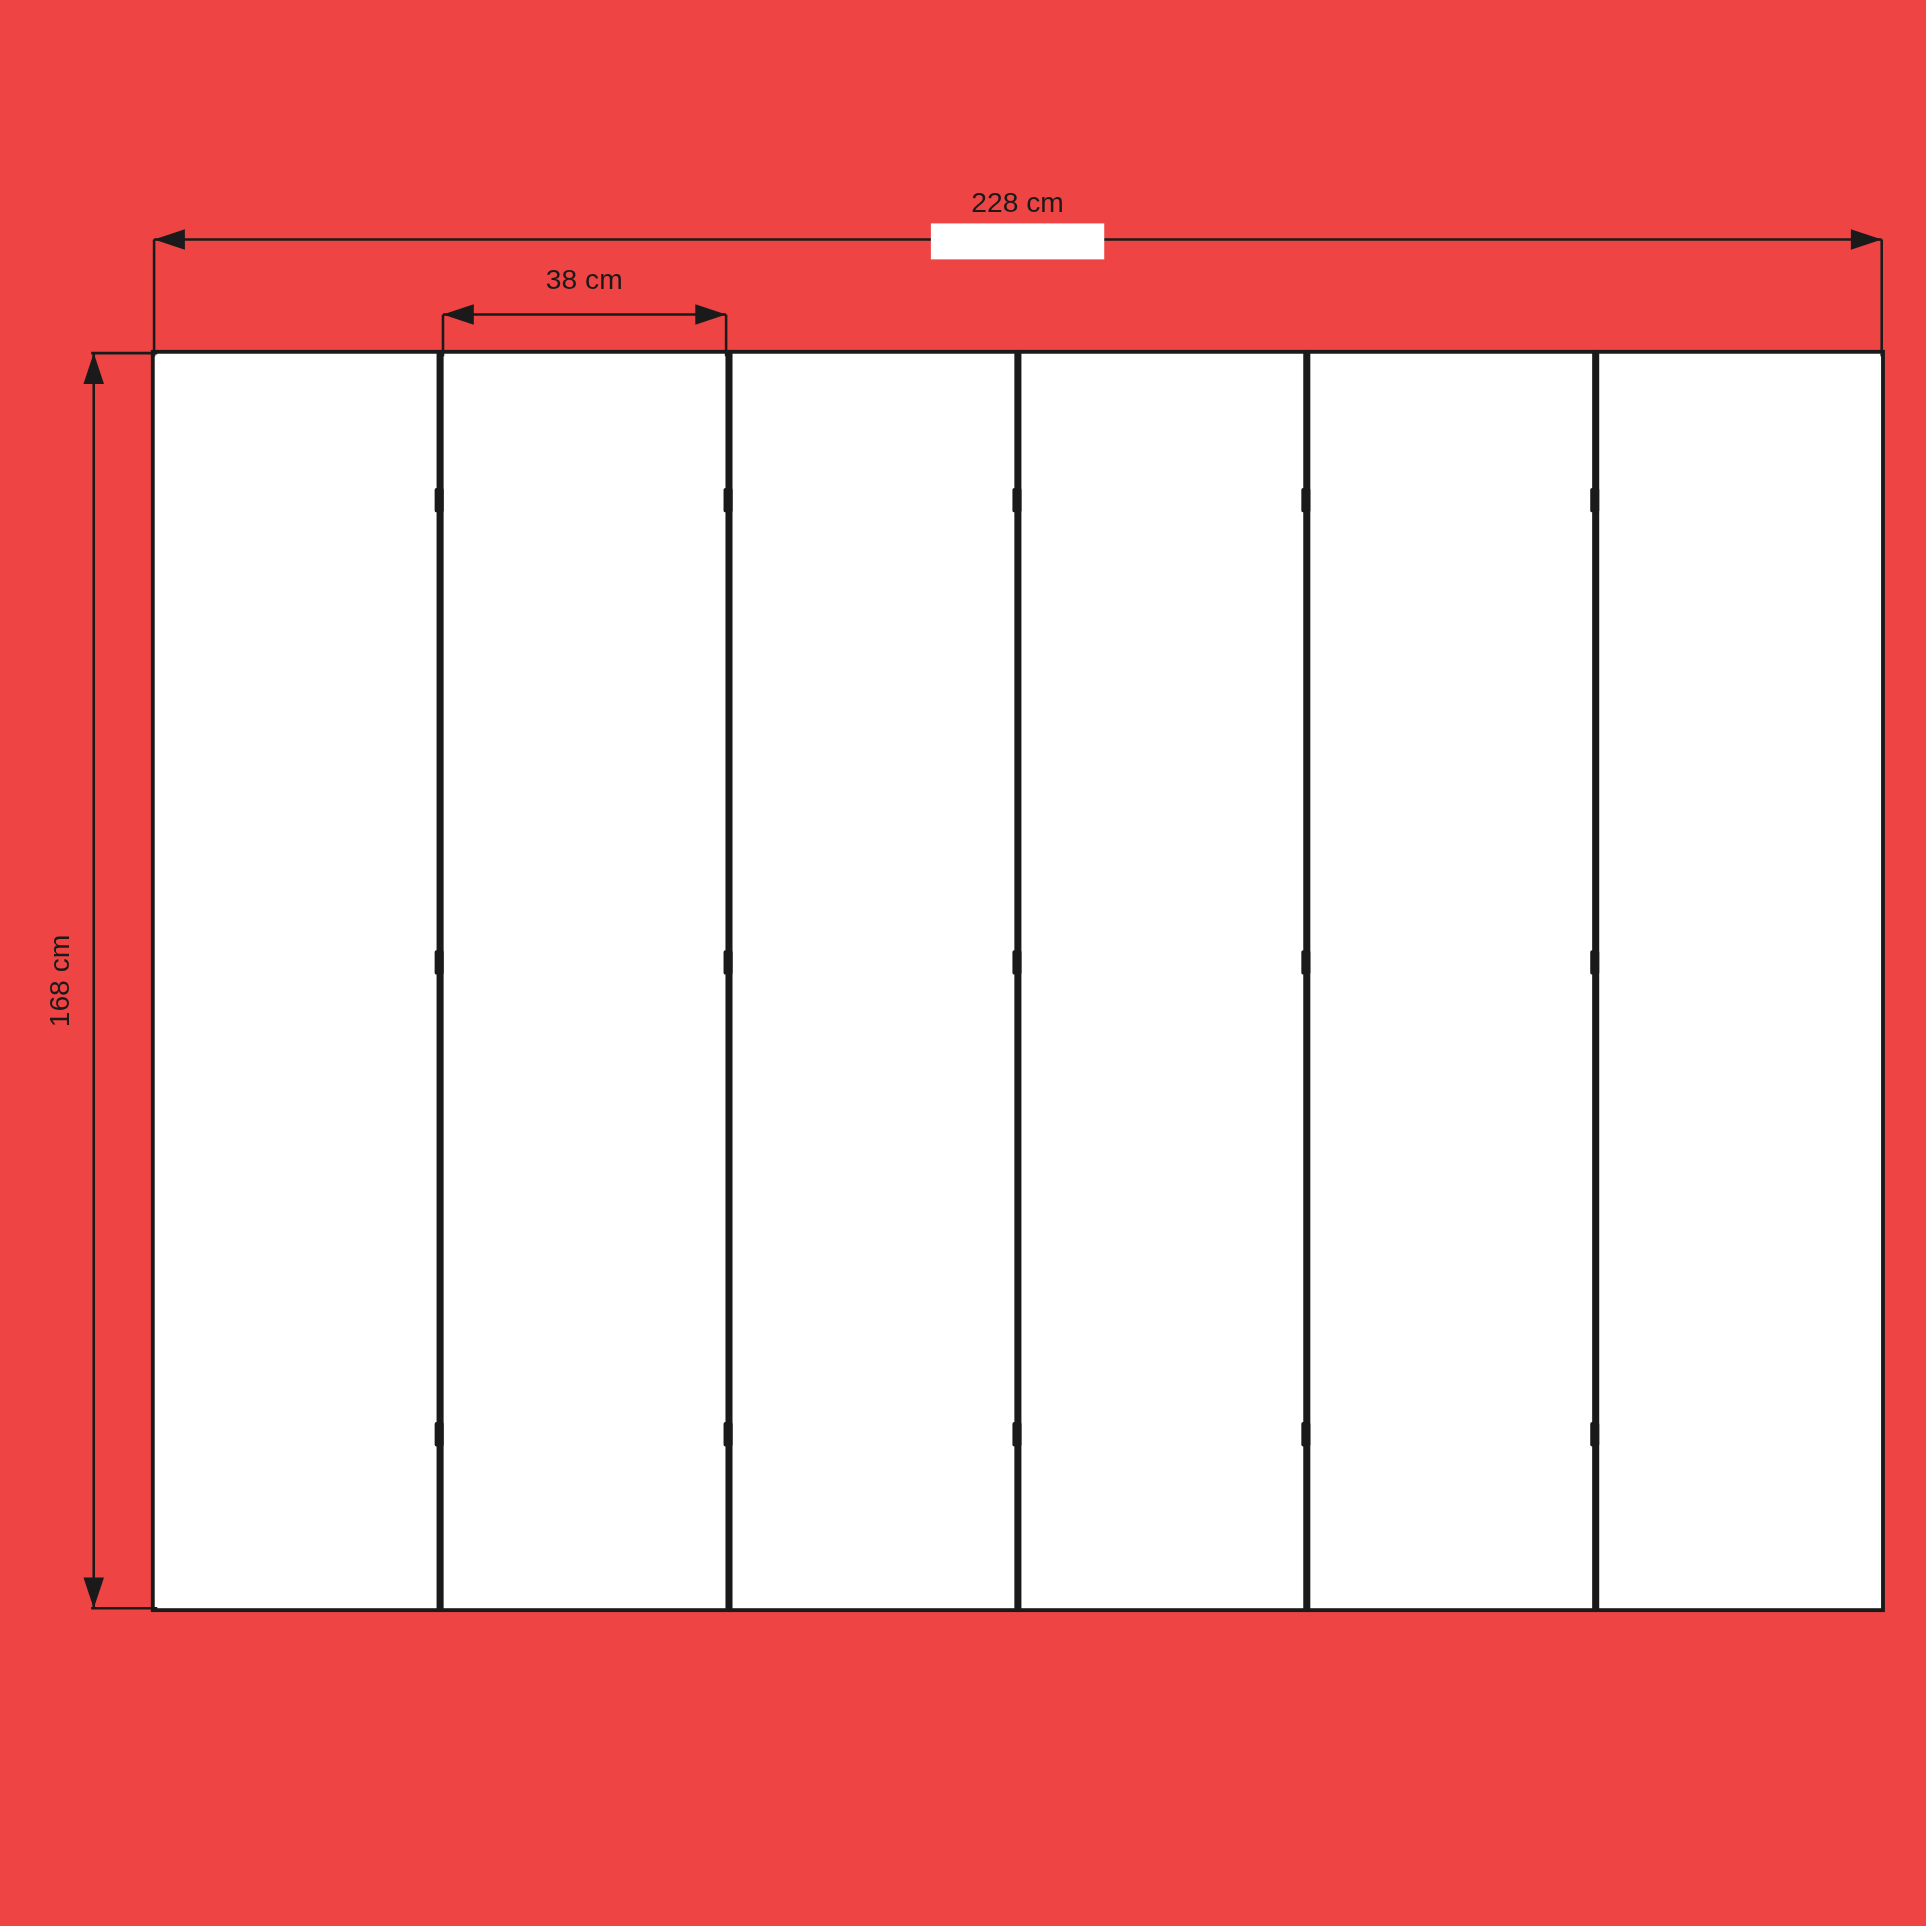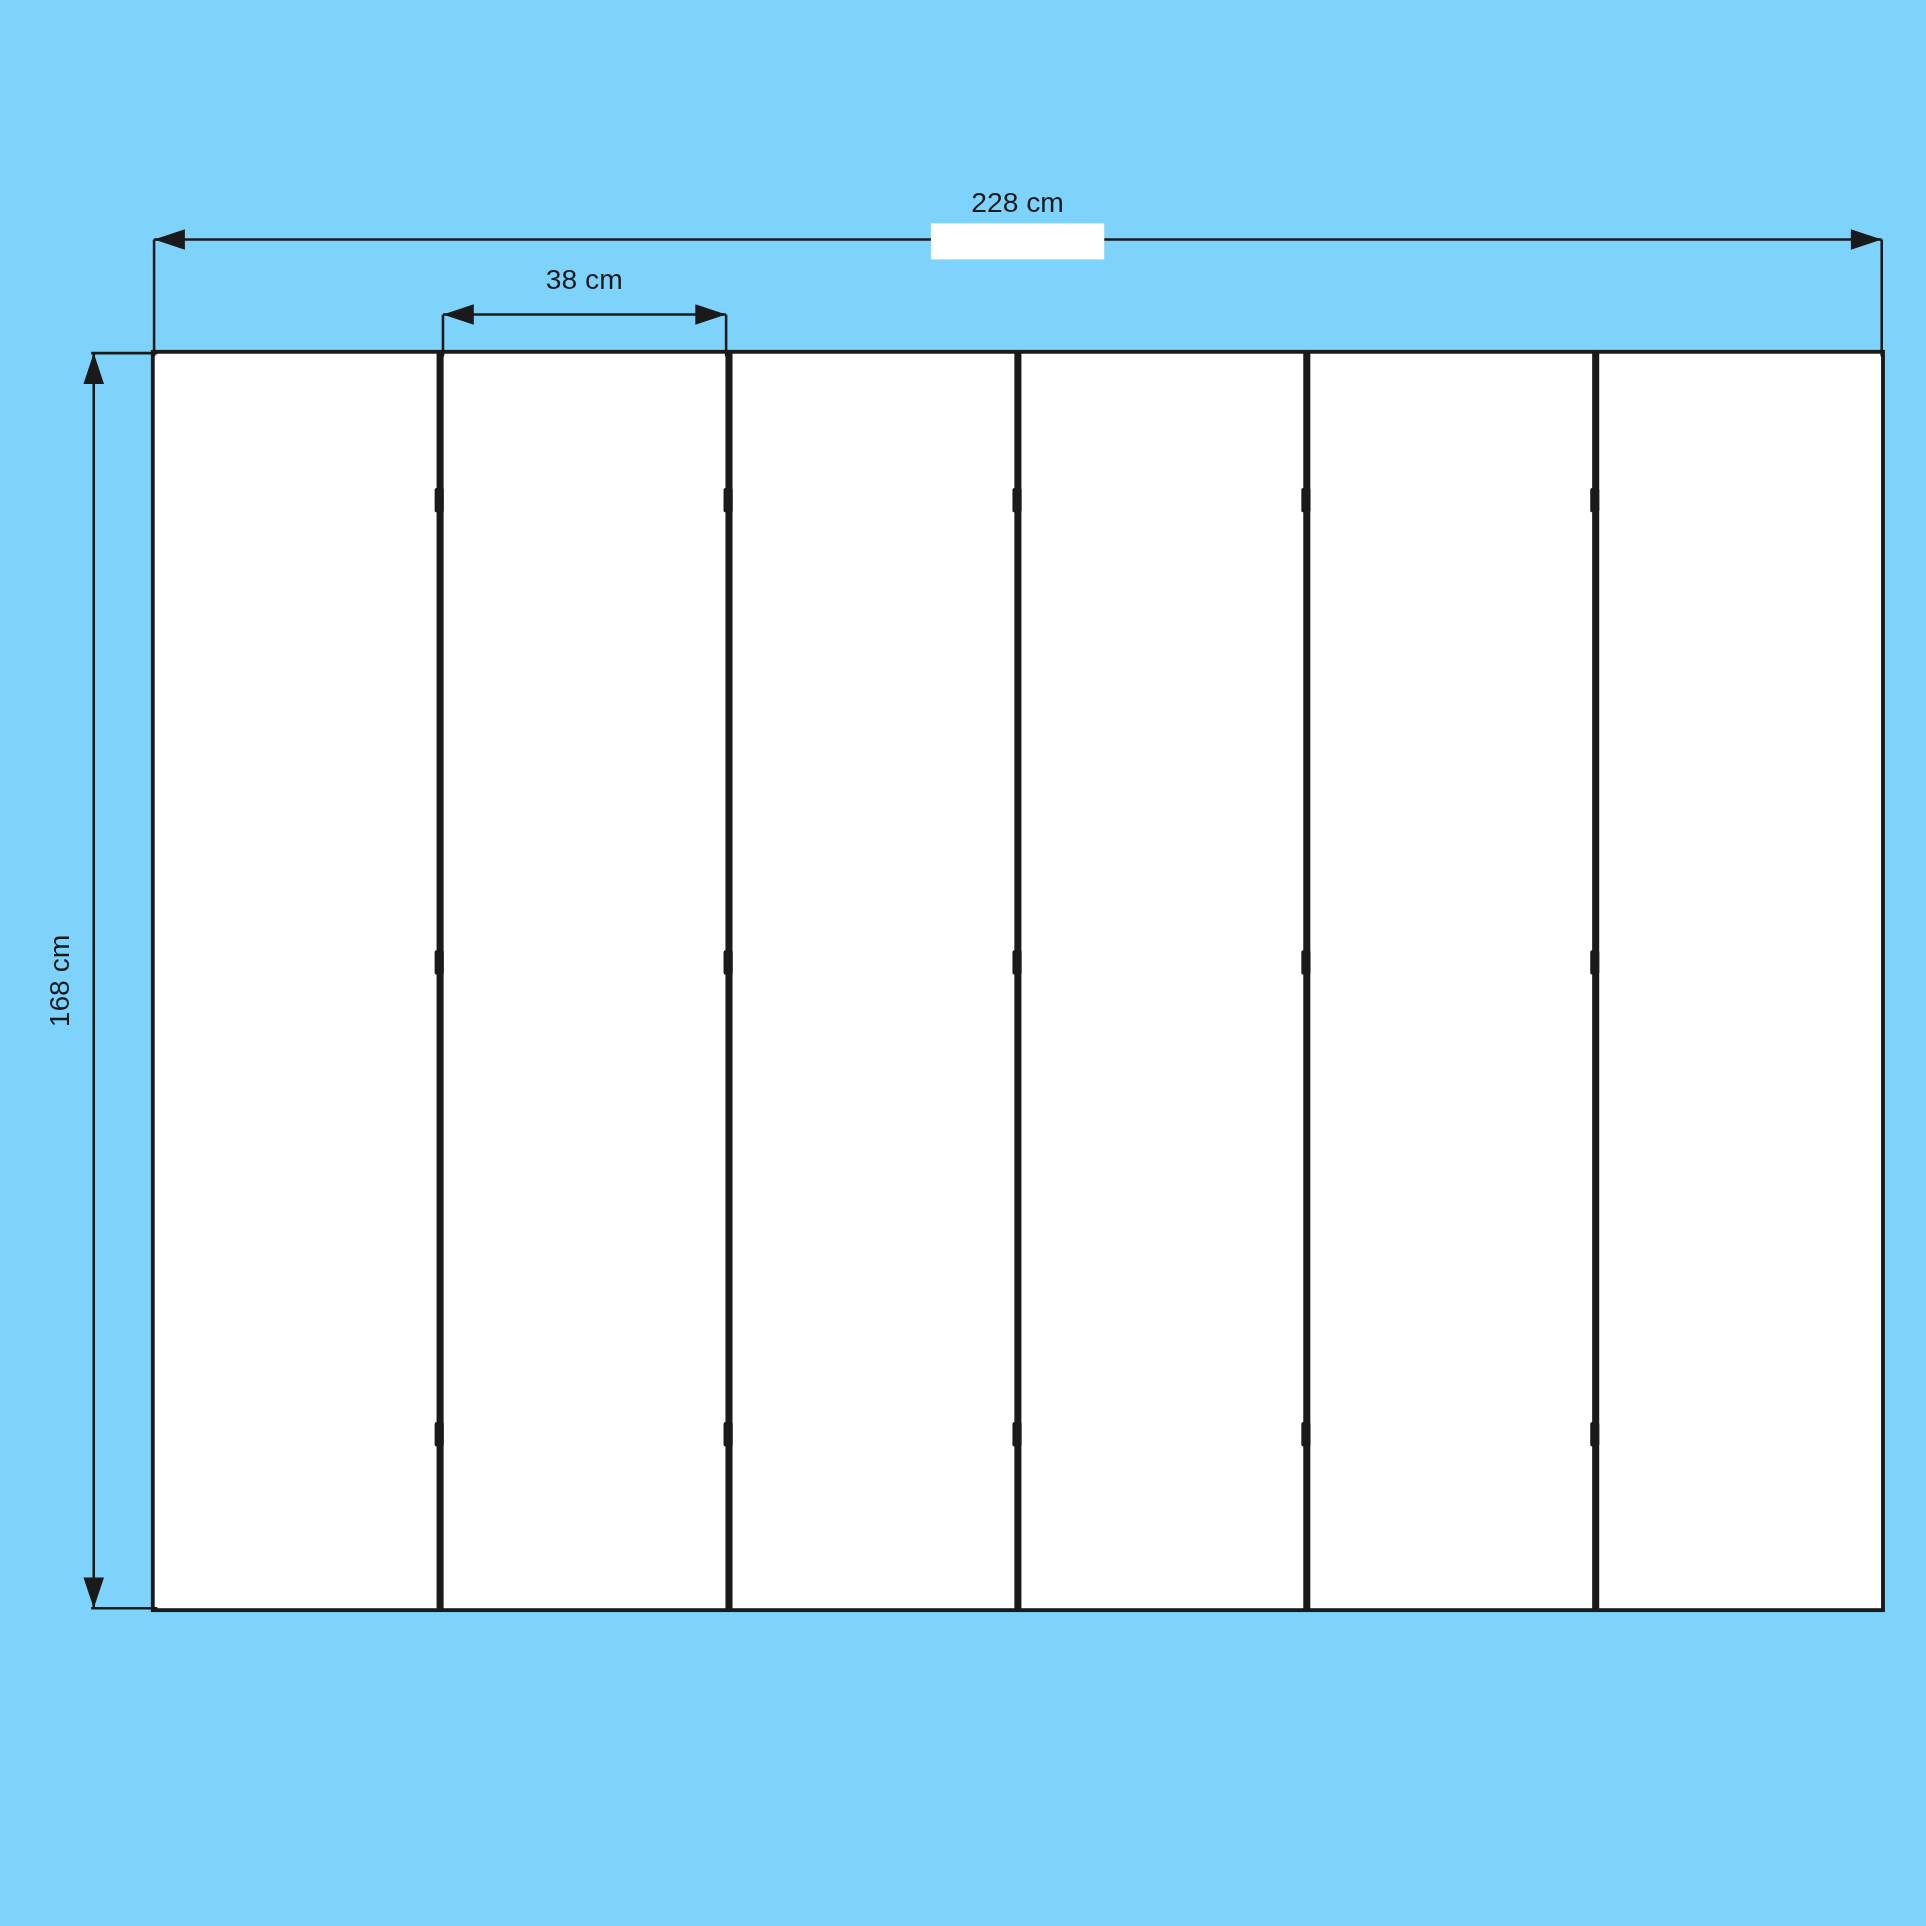--- a/index.html
+++ b/index.html
@@ -10,21 +10,21 @@
   body {
     width: 1926px;
     height: 1926px;
     font-family: "Liberation Sans", sans-serif;
     overflow: hidden;
   }
   #diagram-root {
     position: relative;
     width: 1926px;
     height: 1926px;
-    background: #7dd3fc;
+    background: #ef4444;
     text-align: right;
   }
   svg#schematic {
     display: block;
     width: 1926px;
     height: 1926px;
   }
   .dim-text {
     font-family: "Liberation Sans", sans-serif;
     font-size: 44px;

